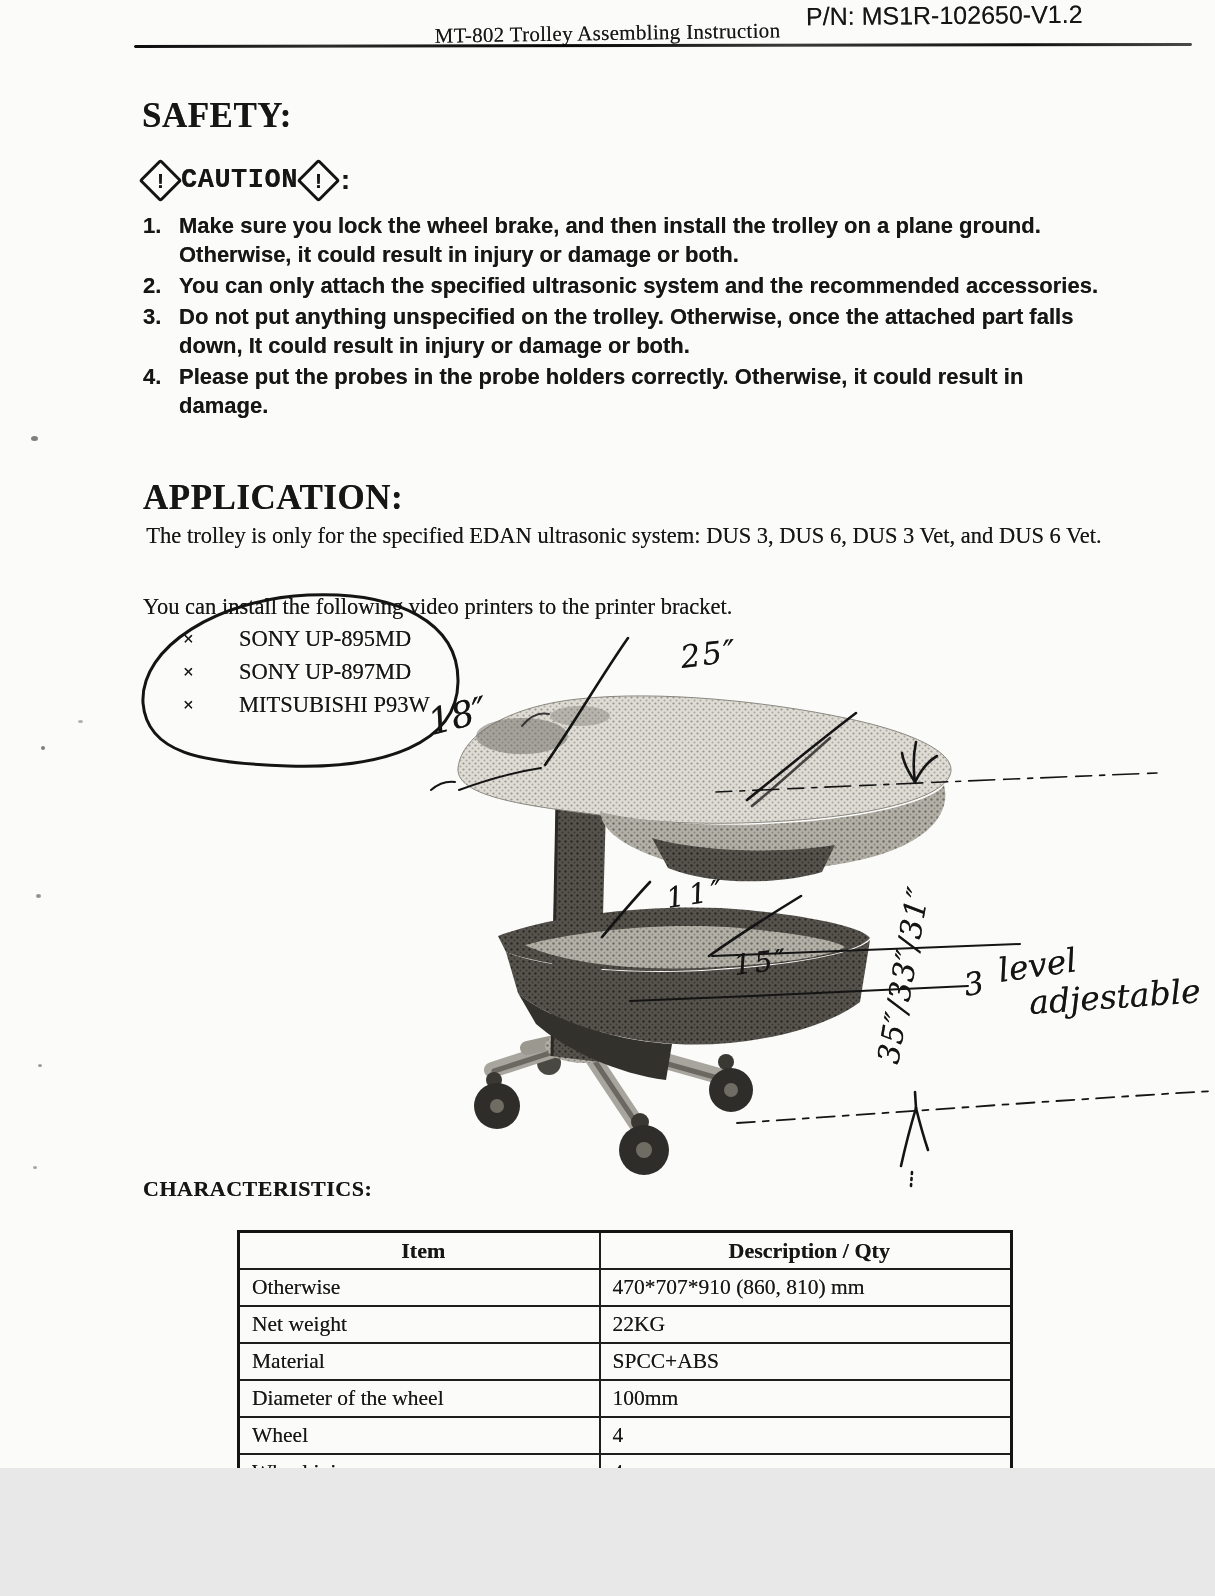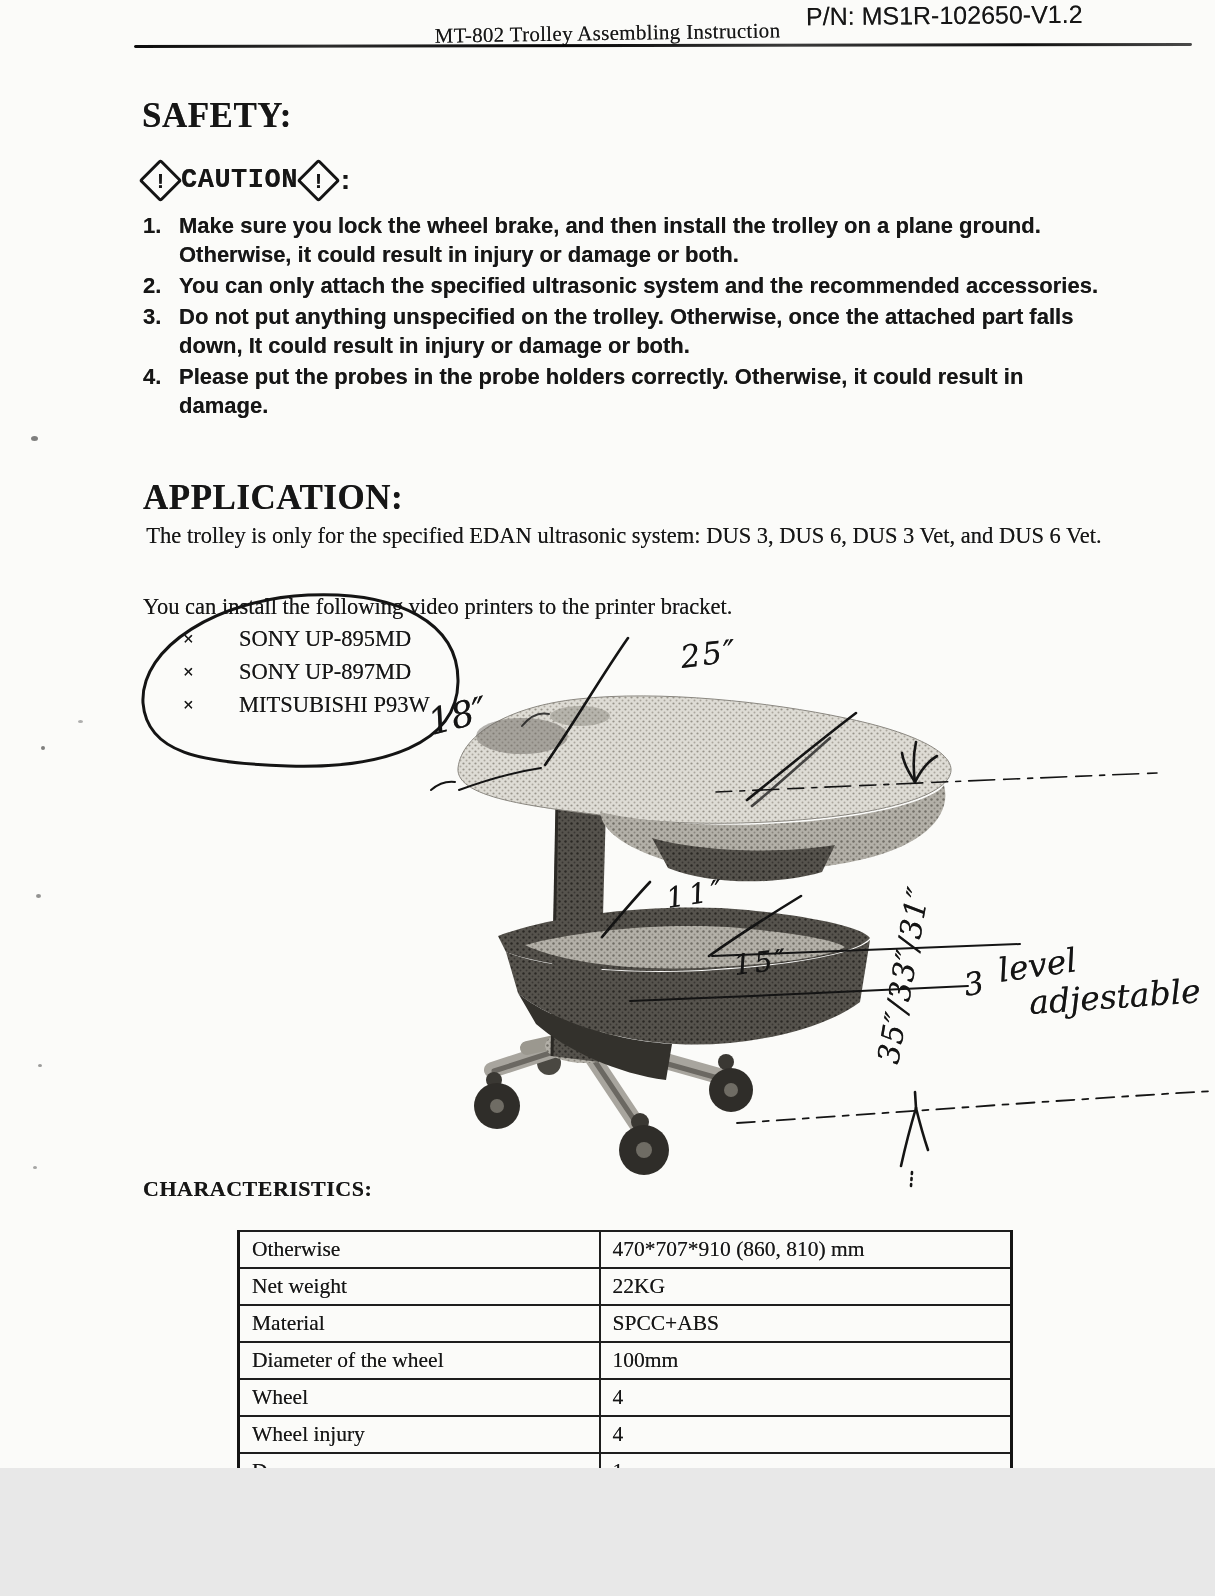--- a/index.html
+++ b/index.html
@@ -126,20 +126,24 @@
   </div>
 
   <div class="h1" style="left:143px; top:1176px; font-size:22px;">CHARACTERISTICS:</div>
 
   <table class="char-table">
     <colgroup>
         <col class="c1">
         <col class="c2">
       </colgroup>
     <tbody>
+        <tr>
+      <th>Item</th>
+      <th>Description / Qty</th>
+    </tr>
     <tr>
       <td>Otherwise</td>
       <td>470*707*910 (860, 810) mm</td>
     </tr>
     <tr>
       <td>Net weight</td>
       <td>22KG</td>
     </tr>
     <tr>
       <td>Material</td>

